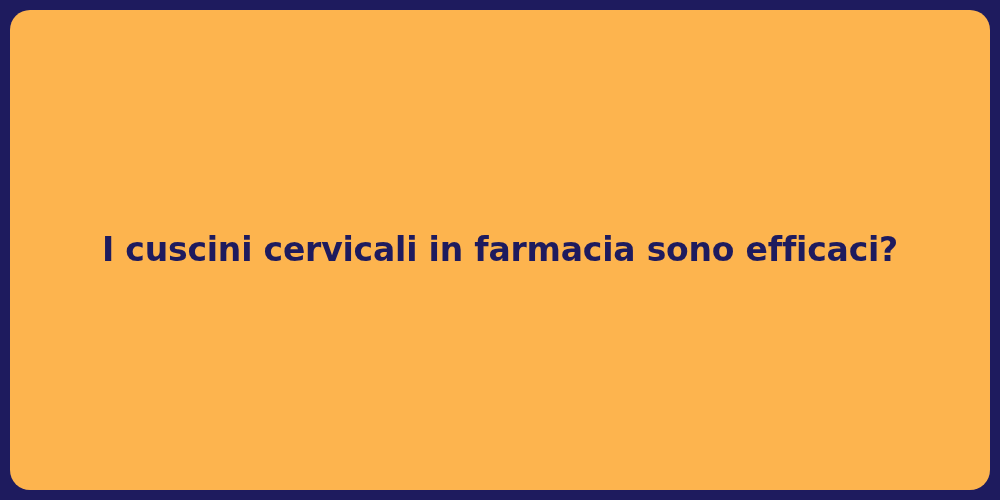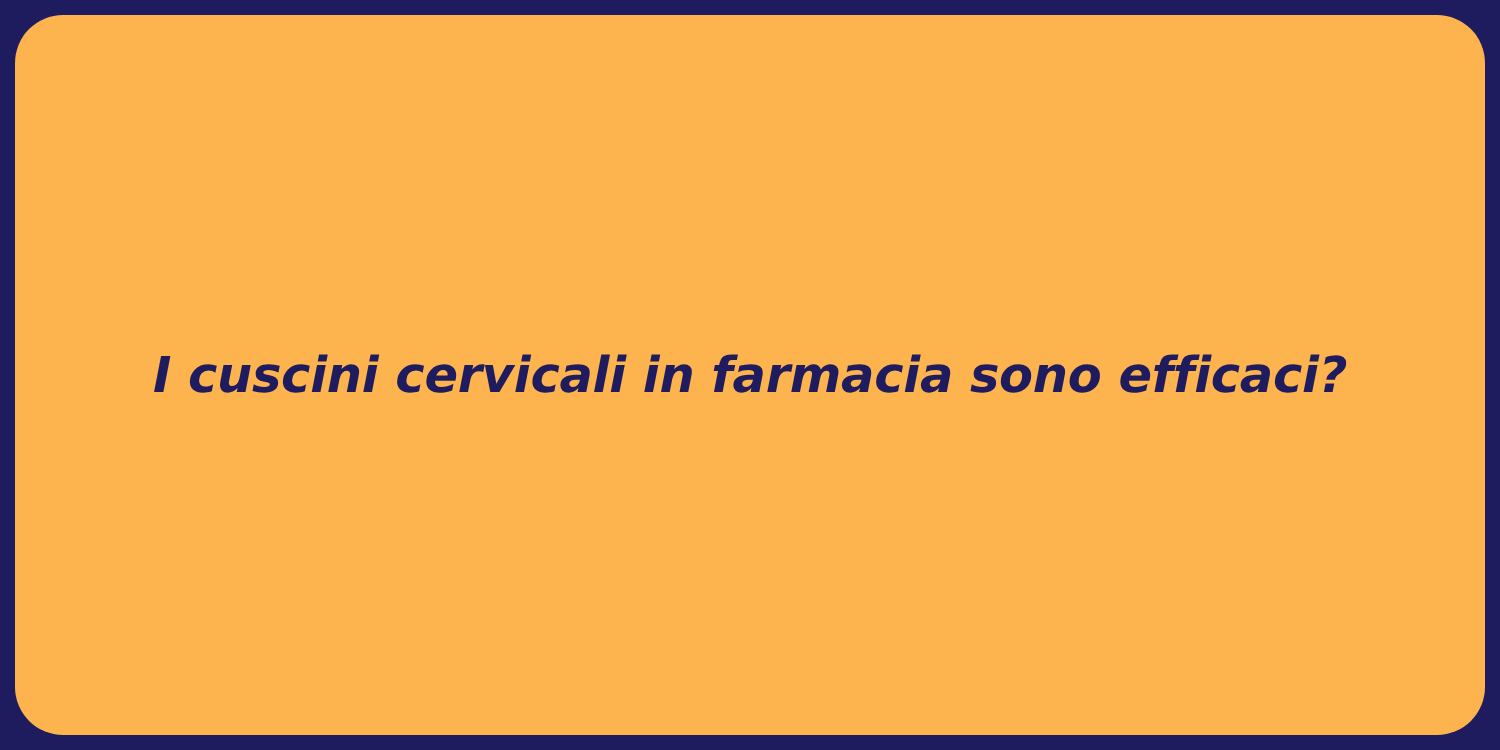--- a/index.html
+++ b/index.html
@@ -21,27 +21,26 @@
     background: #1e1b5e;
     box-sizing: border-box;
     padding: 10px;
   }
 
   #card {
     position: relative;
     width: 100%;
     height: 100%;
     background: #fdb44e;
-    border-radius: 32px;
+    border-radius: 20px;
     display: flex;
     align-items: center;
     justify-content: center;
     box-sizing: border-box;
     overflow: hidden;
-    font-style: italic;
   }
 
   #headline {
     margin: 0;
     padding: 0 40px;
     font-family: "DejaVu Sans", "Liberation Sans", sans-serif;
     font-size: 33px;
     font-weight: 700;
     line-height: 1.25;
     letter-spacing: -0.2px;

